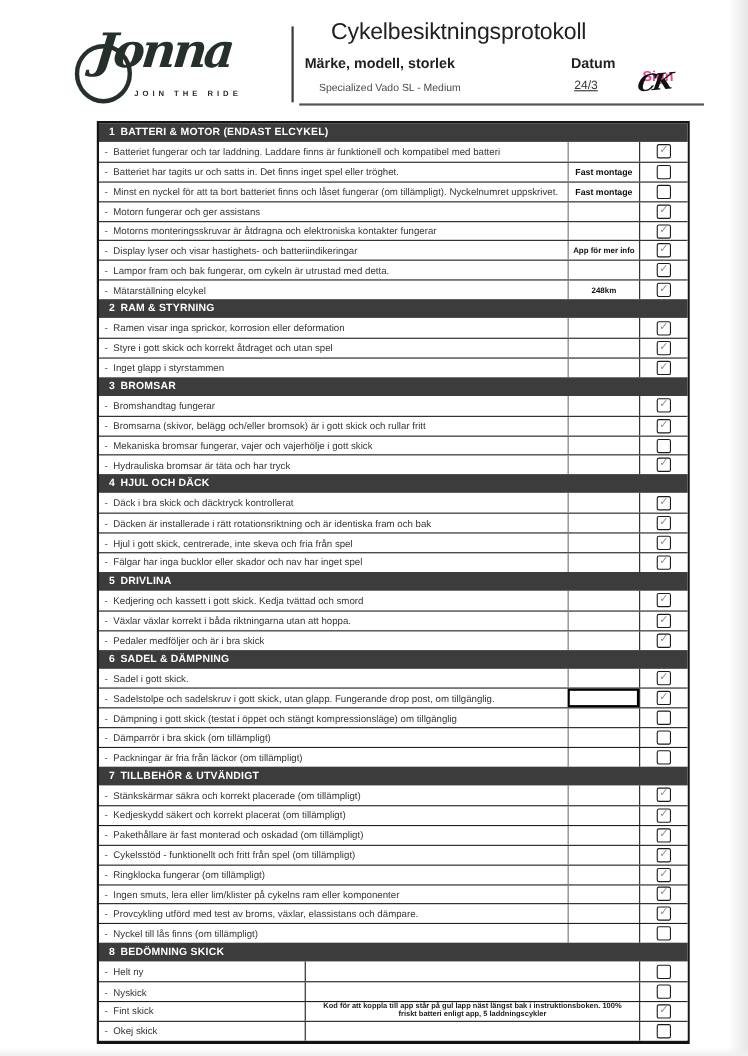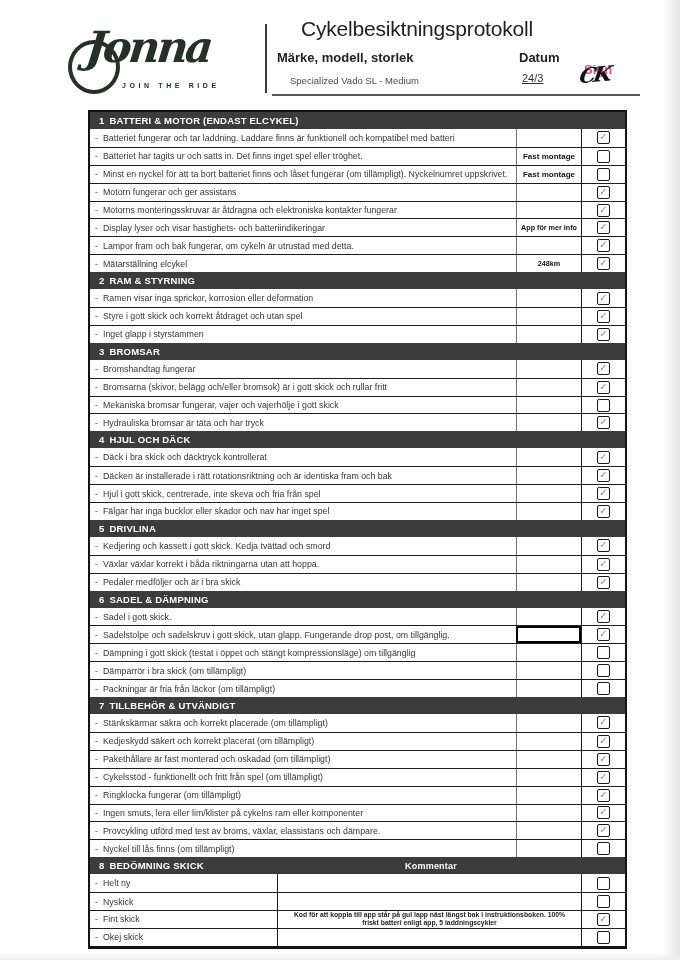--- a/index.html
+++ b/index.html
@@ -519,21 +519,20 @@
         <span>Nyckel till lås finns (om tillämpligt)</span>
       </div>
       <div class="cell-value"></div>
       <div class="cell-cb">
         <div class="cb"></div>
       </div>
     </div>
     <div class="sec-header">
       <div class="sec-num">8</div>
       <span>BEDÖMNING SKICK</span>
-      <div class="kommentar-label">Kommentar</div>
     </div>
     <div class="row">
       <div class="cell-label">
         <div class="dash">-</div>
         <span>Helt ny</span>
       </div>
       <div class="cell-comment"></div>
       <div class="cell-cb">
         <div class="cb"></div>
       </div>

